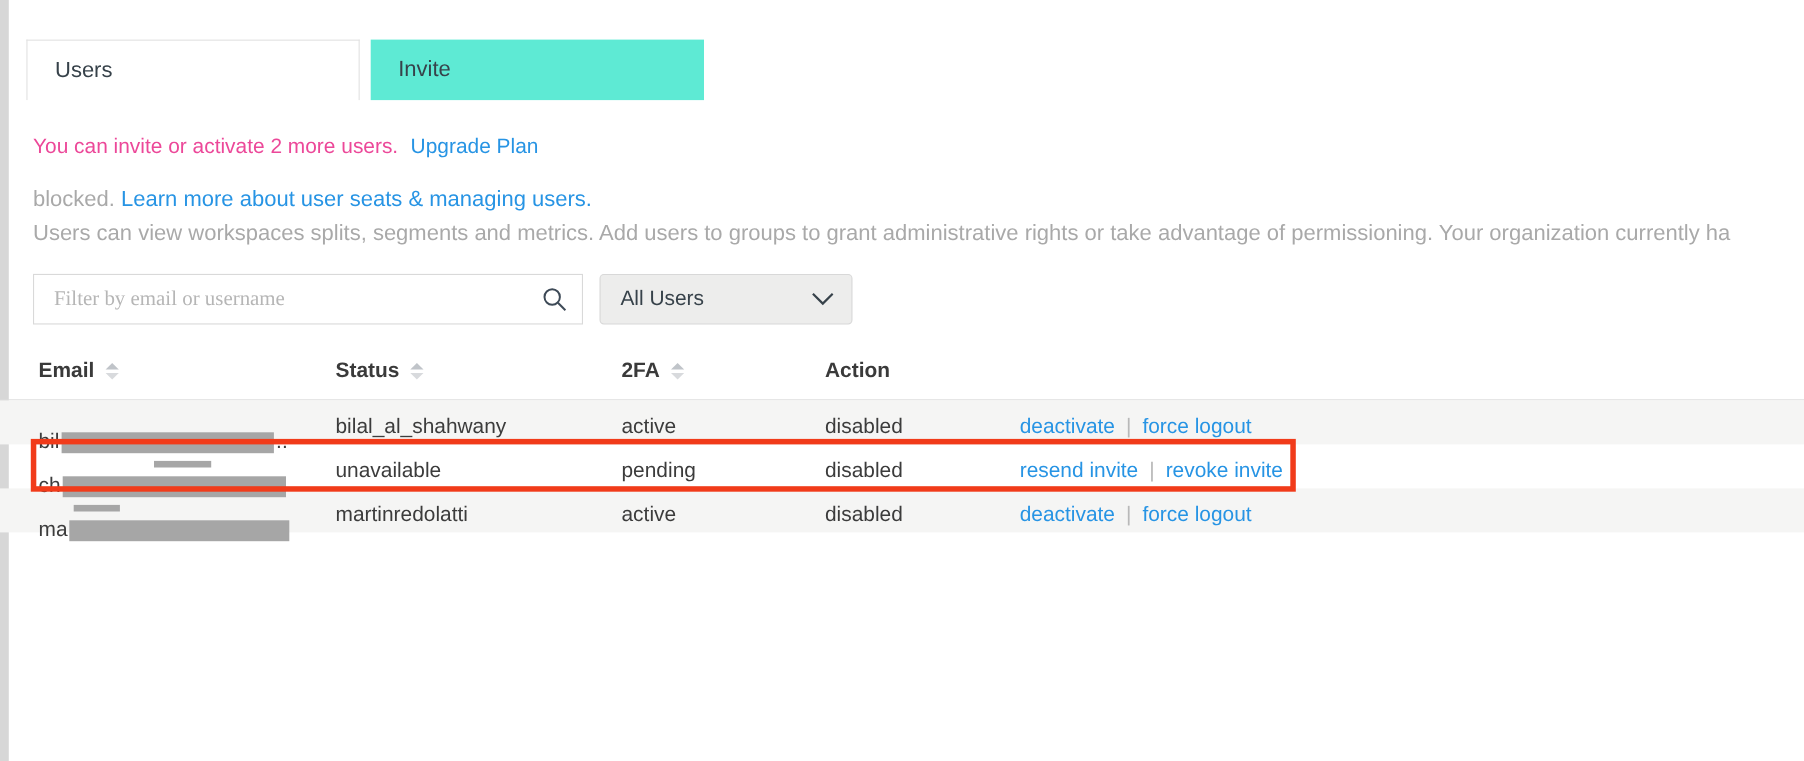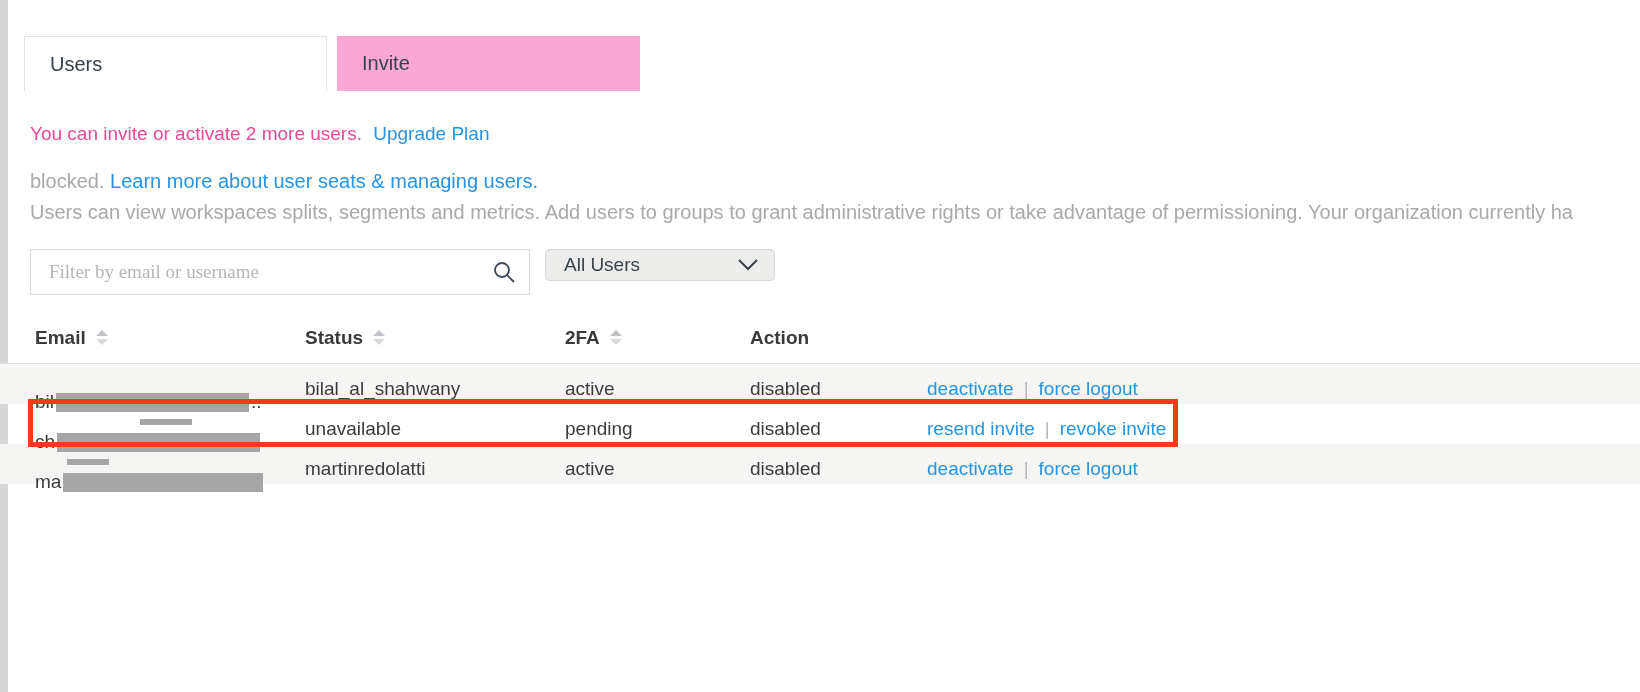--- a/index.html
+++ b/index.html
@@ -6,42 +6,42 @@
   html,body { width:1640px; height:692px; background:#ffffff; overflow:hidden; }
   body { font-family:"Liberation Sans", sans-serif; color:#3c3c3c; position:relative; }
 
   .edge-strip { position:absolute; left:0; top:0; width:8px; height:692px; background:#d7d7d7; }
 
   
   .tabs { position:absolute; left:24px; top:36px; display:flex; gap:10px; }
   .tab { width:303px; height:55px; display:flex; align-items:center; padding-left:25px;
          font-size:20px; color:#37424a; cursor:pointer; }
   .tab.active { background:#ffffff; border:1px solid #e2e2e2; border-bottom:none; }
-  .tab.inactive { background:#f9a8d4; }
+  .tab.inactive { background:#5eead4; }
 
   
   .notice { position:absolute; left:30px; top:123px; font-size:19px; white-space:nowrap; }
   .notice .msg { color:#ec4899; }
   .notice .link { color:#2794e4; margin-left:6px; text-decoration:none; cursor:pointer; }
 
   
   .description { position:absolute; left:30px; top:166px; width:1610px; overflow:hidden;
                  font-size:20px; line-height:31px; color:#a9a9a9; }
   .description .line { white-space:nowrap; overflow:hidden; }
   .description .link { color:#2794e4; text-decoration:none; cursor:pointer; }
 
   
   .controls { position:absolute; left:30px; top:249px; display:flex; gap:15px; }
   .search-wrap { position:relative; width:500px; height:46px; }
   .search-input { width:100%; height:100%; border:1px solid #d9d9d9; border-radius:0;
                   padding:0 48px 0 18px; font-size:19px; color:#3c3c3c;
                   font-family:Liberation Serif, serif; outline:none; background:#fff; }
   .search-input::placeholder { color:#b6b6b6; }
   .search-icon { position:absolute; right:14px; top:11px; width:24px; height:24px; cursor:pointer; }
-  .dropdown { width:230px; height:32px; background:#ededec; border:1px solid #d8d8d8; border-radius:4px;
+  .dropdown { width:230px; height:46px; background:#ededec; border:1px solid #d8d8d8; border-radius:4px;
               display:flex; align-items:center; justify-content:space-between;
               padding:0 16px 0 18px; font-size:19px; color:#37424a; cursor:pointer; }
   .chev { width:20px; height:12px; }
 
   
   .table { position:absolute; left:0; top:312px; width:1640px; }
   .thead, .trow { display:grid; grid-template-columns:270px 260px 185px 177px 1fr;
                   padding-left:35px; align-items:center; }
   .thead { height:52px; border-bottom:1px solid #dcdcdc; }
   .th { display:flex; align-items:center; font-weight:700; font-size:19px; color:#3a3a3a; }

